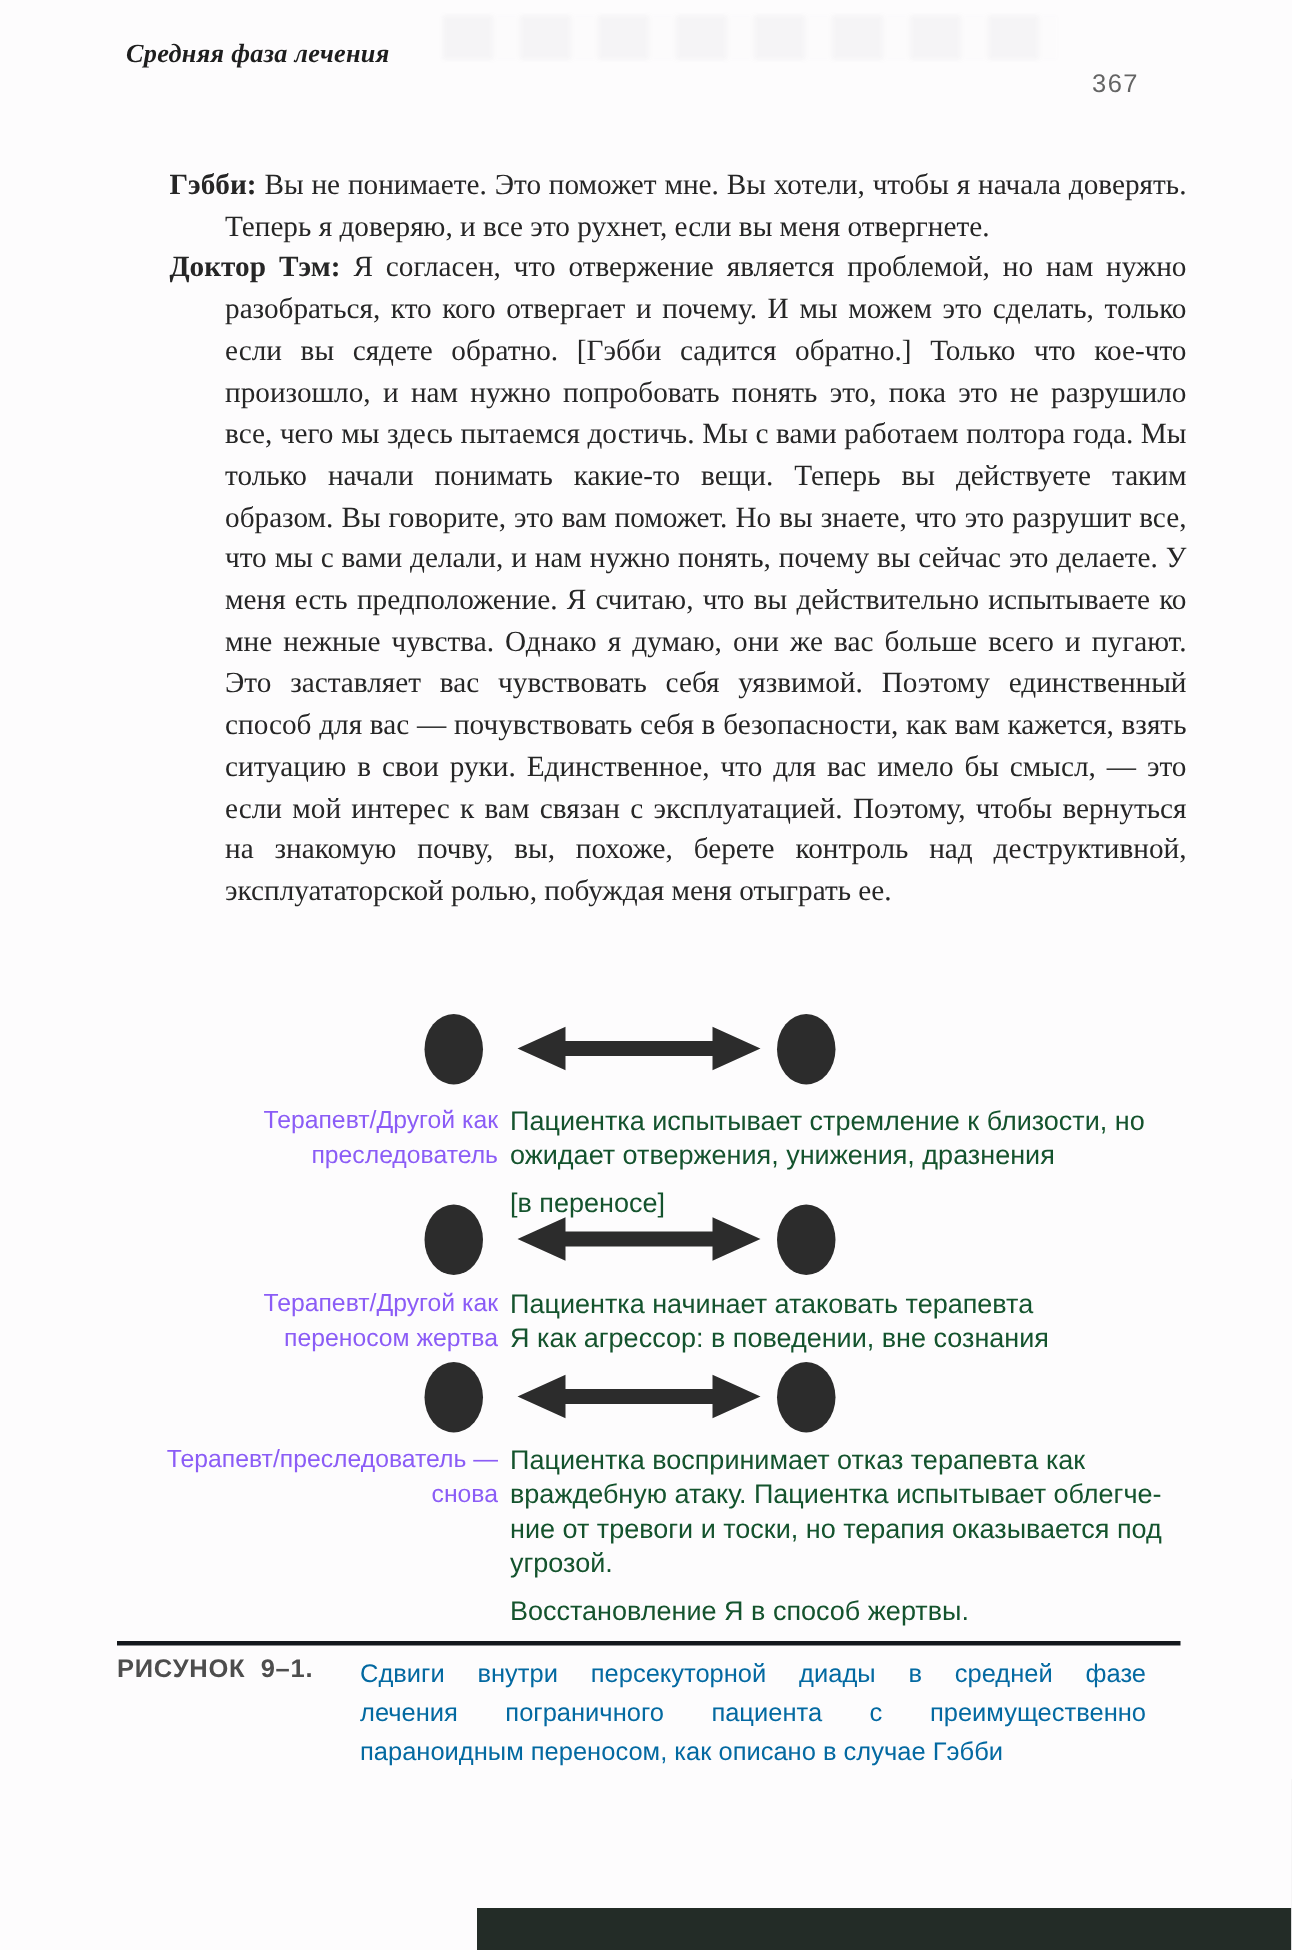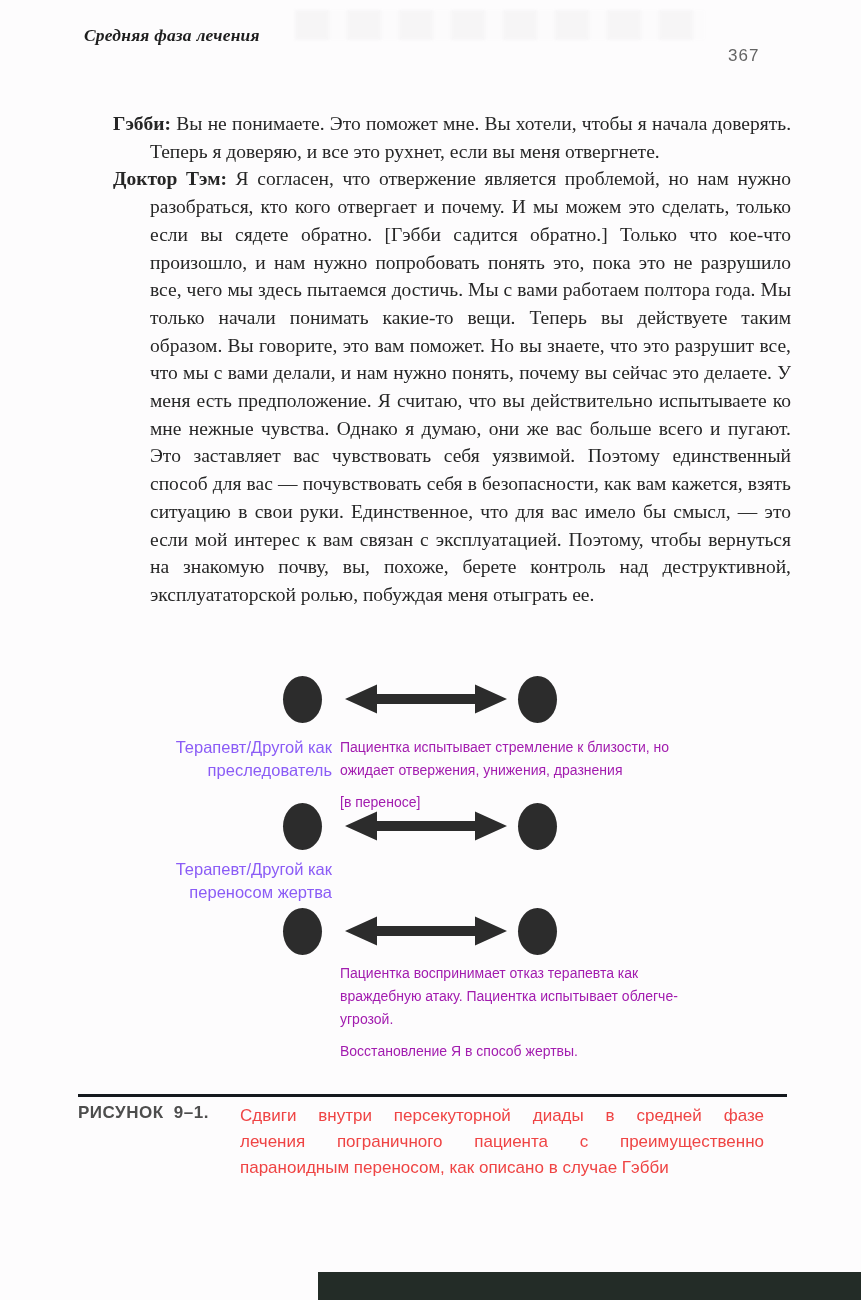--- a/index.html
+++ b/index.html
@@ -51,39 +51,39 @@
   .arrow svg{display:block;width:166px;height:34px;}
   .fig-left{
     position:absolute;right:529px;width:300px;
     font-family:"Liberation Sans", sans-serif;
     font-size:16.5px;line-height:23px;color:#8b5cf6;
     text-align:right;white-space:nowrap;
   }
   .fig-right{
     position:absolute;left:340px;width:440px;
     font-family:"Liberation Sans", sans-serif;
-    font-size:14px;line-height:23px;color:#a21caf;
+    font-size:18px;line-height:23px;color:#14532d;
   }
   .fig-right .line, .fig-left .line{white-space:nowrap;}
   .fig-para + .fig-para{margin-top:9px;}
   
   .caption-rule{
     position:absolute;left:78px;top:1094px;width:709px;height:3px;
     background:#14181d;
   }
   .caption-label{
     position:absolute;left:78px;top:1103px;
     font-family:Liberation Sans, sans-serif;
     font-weight:bold;font-size:17px;color:#4d4d4d;
     letter-spacing:0.5px;word-spacing:5px;white-space:nowrap;
   }
   .caption-body{
     position:absolute;left:240px;top:1103px;width:524px;
     font-family:"Liberation Sans", sans-serif;
-    font-size:17px;line-height:26px;color:#ef4444;
+    font-size:17px;line-height:26px;color:#0369a1;
   }
   .caption-body .cap-line{text-align:justify;text-align-last:justify;}
   .caption-body .cap-line:last-child{text-align-last:left;}
 </style>
 </head>
 <body>
 
 <div class="page">
 
   <div class="smudge-top"></div>
@@ -121,32 +121,43 @@
   <div class="arrow" style="top:809px;">
     <svg viewBox="0 0 166 34" xmlns="http://www.w3.org/2000/svg">
       <path d="M2,17 L34,2.5 L34,12 L132,12 L132,2.5 L164,17 L132,31.5 L132,22 L34,22 L34,31.5 Z" fill="#2c2c2c"></path>
     </svg>
   </div>
   <div class="dot" style="left:518px;top:803px;"></div>
   <div class="fig-left" style="top:858px;">
     <div class="line">Терапевт/Другой как</div>
     <div class="line">переносом жертва</div>
   </div>
+  <div class="fig-right" style="top:858px;">
+    <div class="fig-para">
+      <div class="line">Пациентка начинает атаковать терапевта</div>
+      <div class="line">Я как агрессор: в поведении, вне сознания</div>
+    </div>
+  </div>
 
   <div class="dot" style="left:283px;top:908px;"></div>
   <div class="arrow" style="top:914px;">
     <svg viewBox="0 0 166 34" xmlns="http://www.w3.org/2000/svg">
       <path d="M2,17 L34,2.5 L34,12 L132,12 L132,2.5 L164,17 L132,31.5 L132,22 L34,22 L34,31.5 Z" fill="#2c2c2c"></path>
     </svg>
   </div>
   <div class="dot" style="left:518px;top:908px;"></div>
+  <div class="fig-left" style="top:962px;">
+    <div class="line">Терапевт/преследователь —</div>
+    <div class="line">снова</div>
+  </div>
   <div class="fig-right" style="top:962px;">
     <div class="fig-para">
       <div class="line">Пациентка воспринимает отказ терапевта как</div>
       <div class="line">враждебную атаку. Пациентка испытывает облегче-</div>
+      <div class="line">ние от тревоги и тоски, но терапия оказывается под</div>
       <div class="line">угрозой.</div>
     </div>
     <div class="fig-para">
       <div class="line">Восстановление Я в способ жертвы.</div>
     </div>
   </div>
 
   <div class="caption-rule"></div>
   <div class="caption-label">РИСУНОК 9–1.</div>
   <div class="caption-body">

